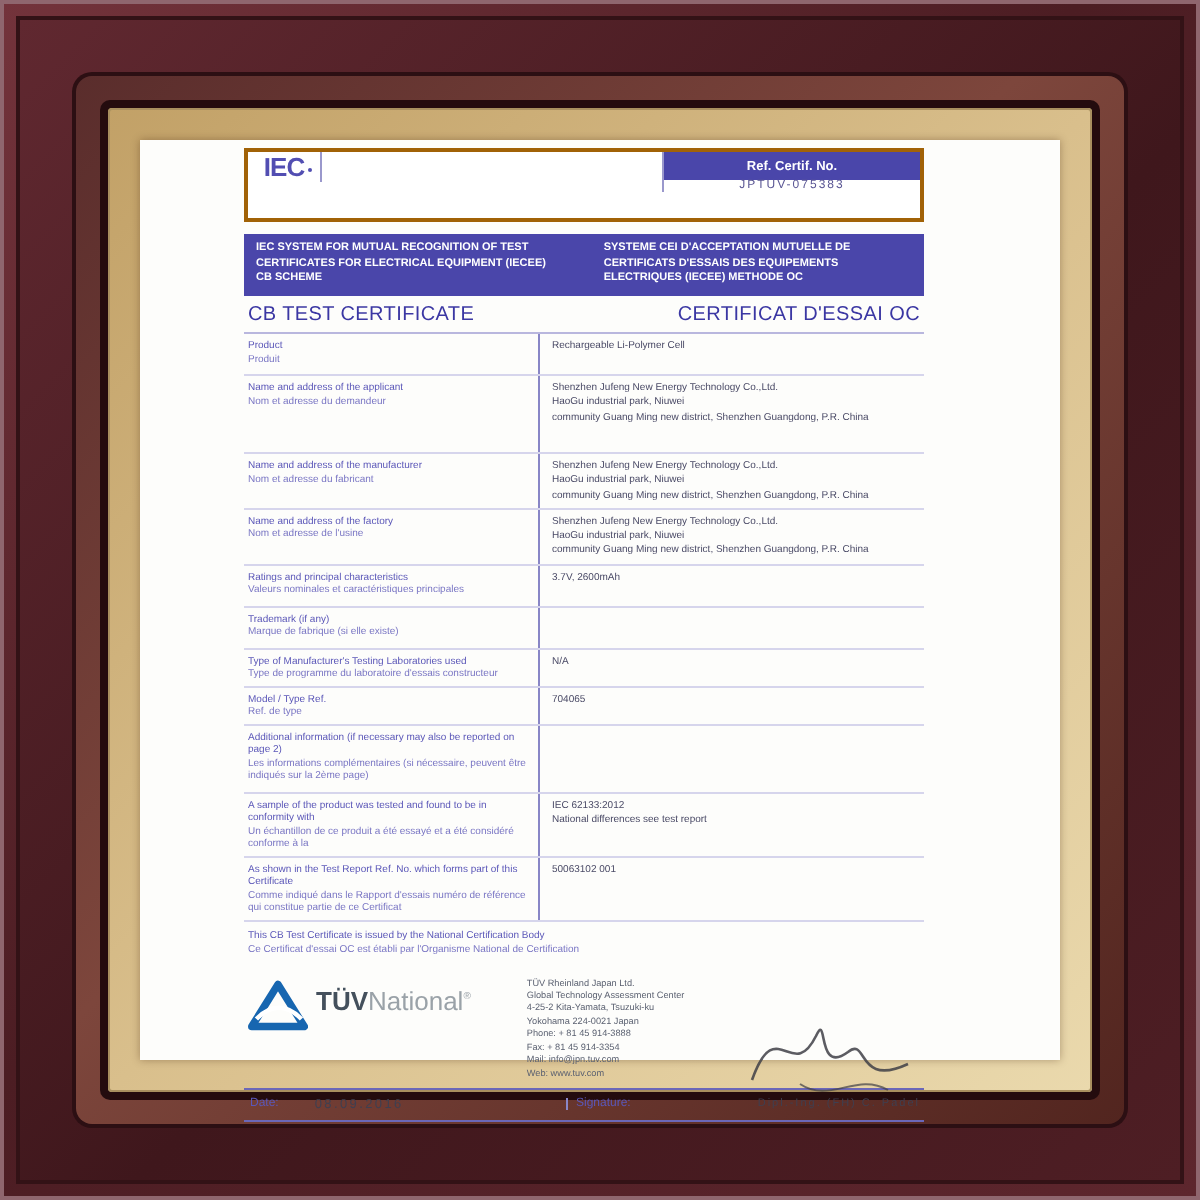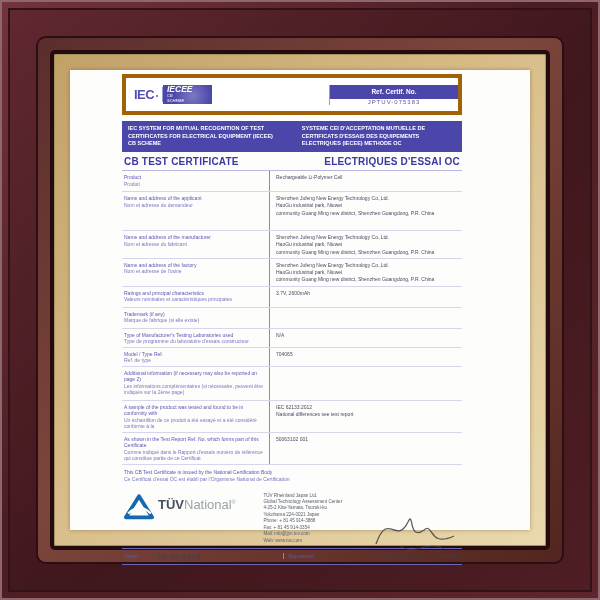--- a/index.html
+++ b/index.html
@@ -12,38 +12,38 @@
   .f3{inset:8px;background:#331216;}
   .f4{inset:10px;background:linear-gradient(135deg,#602830,#3f171c 55%,#4e1e24);}
   .f5{inset:36px;background:#2c0f13;border-radius:10px;}
   .f6{inset:38px;background:linear-gradient(135deg,#5a2d2c,#7d463c 45%,#52251f);border-radius:8px;}
   .f7{inset:50px;background:#240c0e;border-radius:5px;}
   .mat{inset:54px;background:linear-gradient(135deg,#c2a167,#d9bf8c 50%,#ead9ad);
        box-shadow:inset 0 0 0 1px #a8905f;border-radius:2px;}
   .paper{inset:70px;background:#fdfdfb;box-shadow:0 0 4px rgba(60,30,10,.35);}
   
   .print{position:absolute;left:52px;top:4px;width:340px;color:#44445a;}
-  .logo-row{display:flex;align-items:center;height:33px;border:4px solid #a16207;background:#fff;}
+  .logo-row{display:flex;align-items:flex-start;height:33px;border:2px solid #a16207;background:#fff;}
   .iec-box{width:36px;border-right:1px solid #9a98cc;display:flex;align-items:center;justify-content:center;
            color:#524eb2;font-weight:bold;font-size:13px;letter-spacing:-.5px;position:relative;}
   .iec-box .dot{position:absolute;right:4px;bottom:5px;width:2px;height:2px;background:#524eb2;border-radius:50%;}
   .iecee-box{width:45px;background:#4a46aa radial-gradient(circle at 60% 55%,rgba(255,255,255,.28),transparent 62%);
              color:#fff;font-style:italic;display:flex;flex-direction:column;justify-content:center;padding-left:4px;}
   .iecee-box .big{font-size:8.5px;font-weight:bold;line-height:1;}
   .iecee-box .sm{font-size:4px;line-height:1.2;}
   .ref-box{margin-left:auto;width:128px;border-left:1px solid #9a98cc;display:flex;flex-direction:column;}
   .ref-top{background:#4a46aa;color:#fff;font-size:6.5px;font-weight:bold;text-align:center;
            flex:0 0 14px;display:flex;align-items:center;justify-content:center;}
   .ref-val{flex:1;display:flex;align-items:center;justify-content:center;color:#5b5795;
            font-size:6px;letter-spacing:1px;}
   .banner{margin-top:6px;background:#4a46aa;color:#fff;display:flex;justify-content:space-between;
           padding:4px 6px;font-size:5.5px;font-weight:bold;line-height:1.4;}
   .banner div{width:47%;}
   .title-row{display:flex;justify-content:space-between;align-items:center;padding:4px 2px 3px 2px;
-             color:#3b37a3;font-weight:bold;font-size:10px;letter-spacing:.2px;}
+             color:#3b37a3;font-weight:normal;font-size:10px;letter-spacing:.2px;}
   .cert-table{border-top:1px solid #b9b7de;}
   .row{display:flex;border-bottom:1px solid #d6d5ec;}
   .cell-l{width:141px;border-right:1px solid #8886c6;padding:3px 4px 2px 2px;
           font-size:5px;line-height:1.3;}
   .cell-l .en{color:#5b57b8;}
   .cell-l .fr{color:#7a76c4;}
   .cell-v{flex:1;padding:3px 2px 2px 6px;font-size:5px;line-height:1.45;color:#4a4a66;white-space:pre-line;}
   .statement{padding:4px 2px;font-size:5px;line-height:1.4;}
   .statement .en{color:#5b57b8;}
   .statement .fr{color:#7a76c4;}
@@ -79,39 +79,34 @@
   <div class="abs mat"></div>
   <div class="abs paper">
 
     <div class="print">
 
       <div class="logo-row">
         <div class="iec-box">
           <span>IEC</span>
           <span class="dot"></span>
         </div>
-        <div class="iecee-box">
-          <span class="big">IECEE</span>
-          <span class="sm">CB</span>
-          <span class="sm">SCHEME</span>
-        </div>
         <div class="ref-box">
           <div class="ref-top">Ref. Certif. No.</div>
           <div class="ref-val">JPTUV-075383</div>
         </div>
       </div>
 
       <div class="banner">
         <div>IEC SYSTEM FOR MUTUAL RECOGNITION OF TEST CERTIFICATES FOR ELECTRICAL EQUIPMENT (IECEE) CB SCHEME</div>
         <div>SYSTEME CEI D'ACCEPTATION MUTUELLE DE CERTIFICATS D'ESSAIS DES EQUIPEMENTS ELECTRIQUES (IECEE) METHODE OC</div>
       </div>
 
       <div class="title-row">
         <span>CB TEST CERTIFICATE</span>
-        <span>ELECTRIQUES D'ESSAI OC</span>
+        <span>CERTIFICAT D'ESSAI OC</span>
       </div>
 
       <div class="cert-table">
 
         <div class="row" style="min-height:20px">
           <div class="cell-l">
             <div class="en">Product</div>
             <div class="fr">Produit</div>
           </div>
           <div class="cell-v">Rechargeable Li-Polymer Cell</div>

